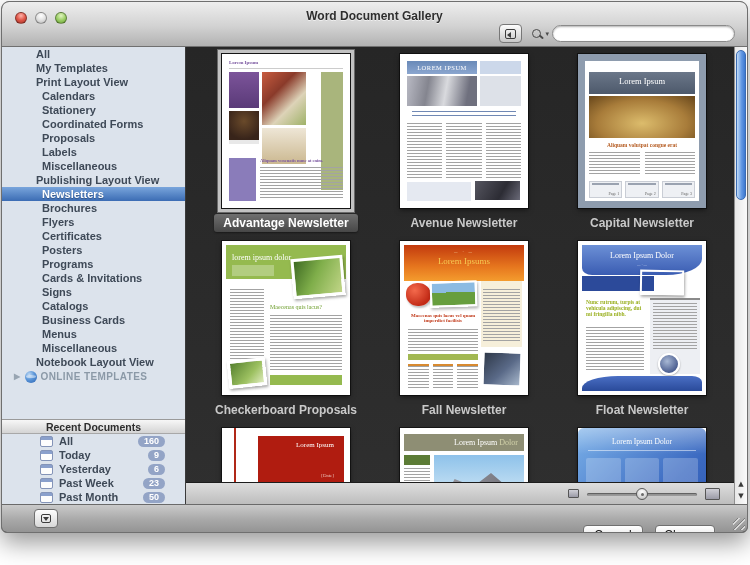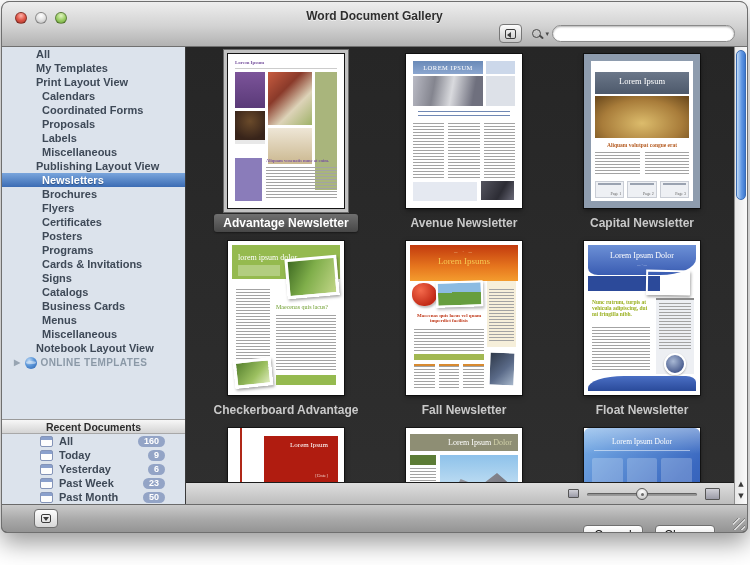--- a/index.html
+++ b/index.html
@@ -60,21 +60,21 @@
   .cal { width:13px; height:11px; border:1px solid #8494b8; border-radius:2px;
     background:linear-gradient(#8aa0cc 0 3px, #fdfdfd 3px); }
   .badge { min-width:14px; padding:0 6px; height:11px; line-height:11px; border-radius:7px;
     background:#93a4c6; color:#fff; font-size:9px; font-weight:bold; text-align:center; }
 
   
   .content { position:absolute; left:184px; top:0; right:0; bottom:0; background:linear-gradient(#262626,#2f2f2f); }
   .cards { position:absolute; left:0; top:0; right:13px; height:438px; overflow:hidden;
     display:grid; grid-template-columns:repeat(3,178px); grid-auto-rows:187px; padding-left:11px; }
   .card { display:flex; flex-direction:column; align-items:center; padding-top:7px; }
-  .thumb { width:116px; height:154px; background:#fff; position:relative; overflow:hidden;
+  .thumb { width:128px; height:154px; background:#fff; position:relative; overflow:hidden;
     box-shadow:0 0 0 1px rgba(0,0,0,.5), 0 2px 5px rgba(0,0,0,.5); }
   .thumb.sel { box-shadow:0 0 0 1px #151515, 0 0 0 4px #c2c2c2, 0 0 0 5px #6a6a6a; }
   .tlabel { margin-top:6px; font-size:12px; font-weight:bold; color:#c9c9c9; padding:2px 9px; border-radius:3px; }
   .tlabel.sel { color:#fff; background:linear-gradient(#6f6f6f,#474747); box-shadow:0 1px 2px rgba(0,0,0,.4); }
 
   
   .ft { background-image:repeating-linear-gradient(to bottom,#a3a3a3 0,#a3a3a3 1px,transparent 1px,transparent 3px); }
   .ft-lt { background-image:repeating-linear-gradient(to bottom,#c4c4c4 0,#c4c4c4 1px,transparent 1px,transparent 3px); }
   .ft-w { background-image:repeating-linear-gradient(to bottom,rgba(255,255,255,.75) 0,rgba(255,255,255,.75) 1px,transparent 1px,transparent 3px); }
   .pv { position:absolute; inset:0; font-family:"Liberation Serif", serif; }
@@ -259,20 +259,21 @@
     </div>
   </div>
 
   <div class="main">
 
     <div class="sidebar">
       <div class="si l0">All</div>
       <div class="si l0">My Templates</div>
       <div class="si l0">Print Layout View</div>
       <div class="si l1">Calendars</div>
+      <div class="si l1">Stationery</div>
       <div class="si l1">Coordinated Forms</div>
       <div class="si l1">Proposals</div>
       <div class="si l1">Labels</div>
       <div class="si l1">Miscellaneous</div>
       <div class="si l0">Publishing Layout View</div>
       <div class="si l1 sel">Newsletters</div>
       <div class="si l1">Brochures</div>
       <div class="si l1">Flyers</div>
       <div class="si l1">Certificates</div>
       <div class="si l1">Posters</div>
@@ -396,21 +397,21 @@
               <div class="chk-box ft-w"></div>
               <div class="chk-photo"></div>
               <div class="chk-lhead"></div>
                 <div class="chk-lcol ft"></div>
               <div class="chk-head">Maecenas quis lacus?</div>
               <div class="chk-rtxt ft"></div>
               <div class="chk-photo2"></div>
               <div class="chk-footer ft-w"></div>
             </div>
           </div>
-          <div class="tlabel">Checkerboard Advantage</div>
+          <div class="tlabel">Checkerboard Proposals</div>
         </div>
 
         <div class="card">
           <div class="thumb">
             <div class="pv">
               <div class="fall-header"></div>
                 <div class="fall-kick">— · —</div>
               <div class="fall-title">Lorem Ipsums</div>
               <div class="fall-apple"></div>
               <div class="fall-photo"></div>

